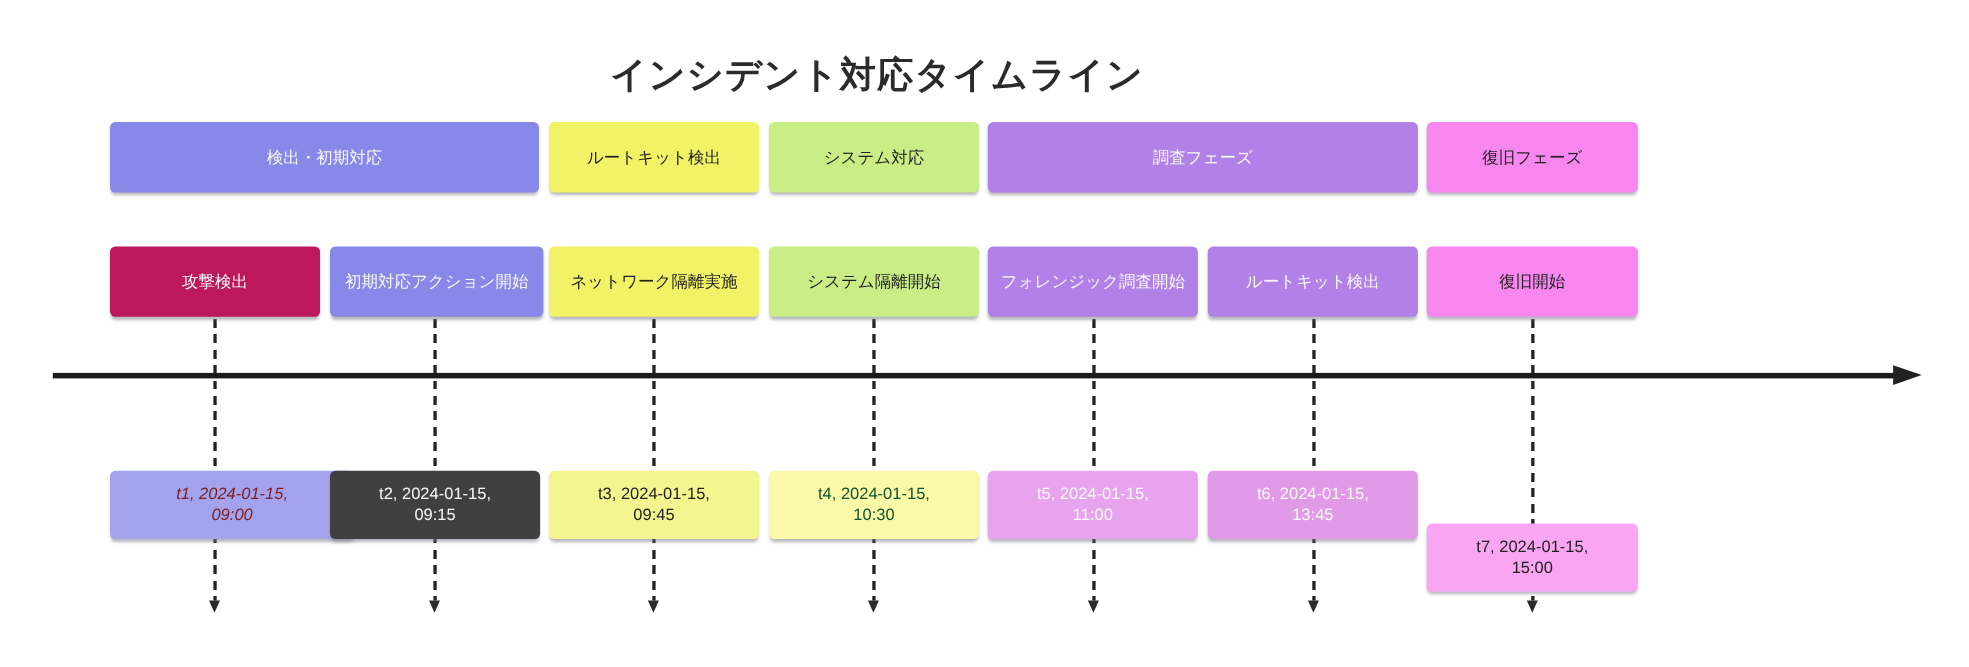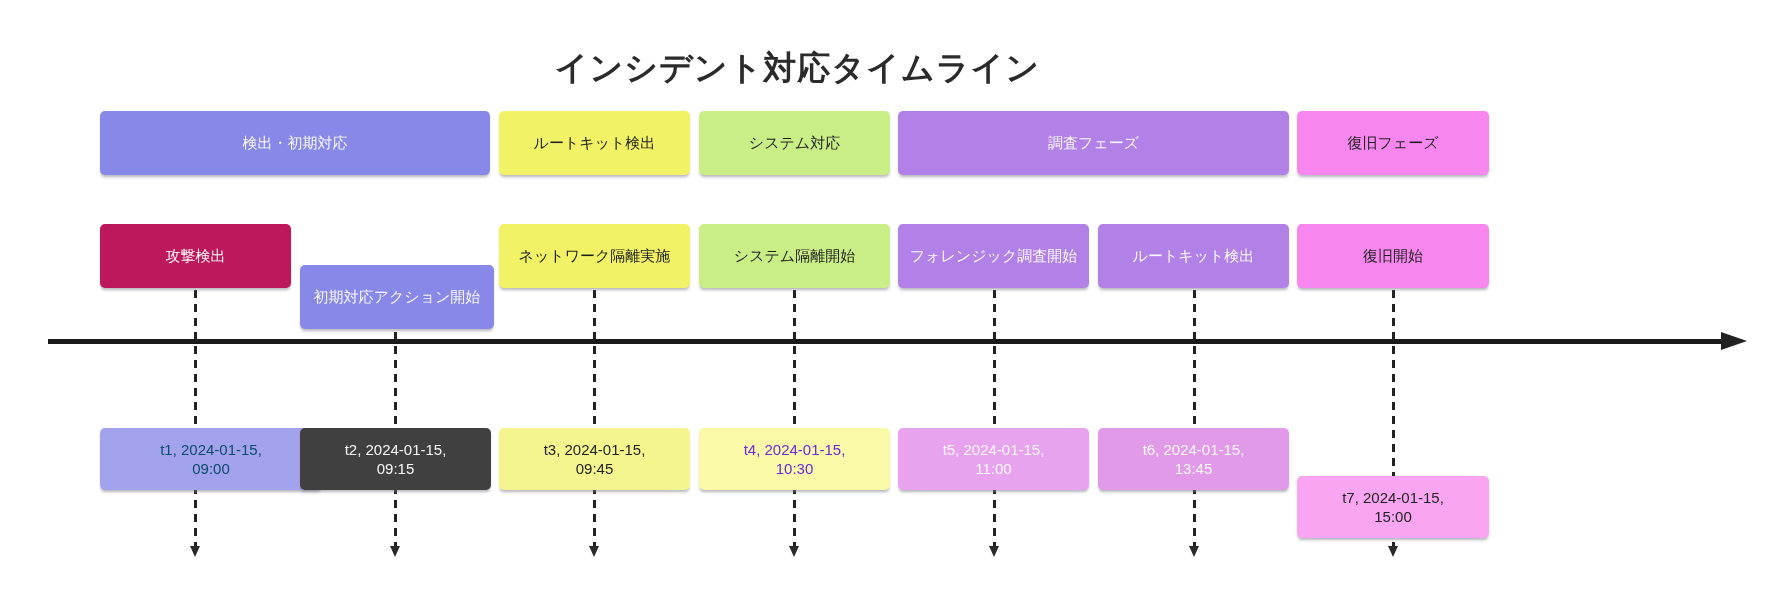--- a/index.html
+++ b/index.html
@@ -53,21 +53,21 @@
 
   <div class="title">インシデント対応タイムライン</div>
 
   <div class="box row-sections" style="left: 100px; width: 390px; background-color: rgb(136, 136, 232); color: rgb(248, 248, 248);">検出・初期対応</div>
   <div class="box row-sections" style="left: 499px; width: 191px; background-color: rgb(242, 242, 102); color: rgb(31, 31, 31);">ルートキット検出</div>
   <div class="box row-sections" style="left: 699px; width: 191px; background-color: rgb(201, 238, 134); color: rgb(31, 31, 31);">システム対応</div>
   <div class="box row-sections" style="left: 898px; width: 391px; background-color: rgb(177, 129, 232); color: rgb(248, 248, 248);">調査フェーズ</div>
   <div class="box row-sections" style="left: 1297px; width: 192px; background-color: rgb(247, 135, 239); color: rgb(31, 31, 31);">復旧フェーズ</div>
 
   <div class="box row-events" style="left: 100px; width: 191px; background-color: #be185d; color: rgb(248, 248, 248);">攻撃検出</div>
-  <div class="box row-events" style="left: 300px; width: 194px; background-color: rgb(136, 136, 232); color: rgb(248, 248, 248); margin-top: 41px;">初期対応アクション開始</div>
+  <div class="box row-events" style="left: 300px; width: 194px; background-color: rgb(136, 136, 232); color: rgb(248, 248, 248);">初期対応アクション開始</div>
   <div class="box row-events" style="left: 499px; width: 191px; background-color: rgb(242, 242, 102); color: rgb(31, 31, 31);">ネットワーク隔離実施</div>
   <div class="box row-events" style="left: 699px; width: 191px; background-color: rgb(201, 238, 134); color: rgb(31, 31, 31);">システム隔離開始</div>
   <div class="box row-events" style="left: 898px; width: 191px; background-color: rgb(177, 129, 232); color: rgb(248, 248, 248);">フォレンジック調査開始</div>
   <div class="box row-events" style="left: 1098px; width: 191px; background-color: rgb(177, 129, 232); color: rgb(248, 248, 248);">ルートキット検出</div>
   <div class="box row-events" style="left: 1297px; width: 192px; background-color: rgb(247, 135, 239); color: rgb(31, 31, 31);">復旧開始</div>
 
   <div class="axis-line"></div>
   <div class="axis-arrow"></div>
 
   <div class="connector" style="left:189px">
@@ -92,30 +92,30 @@
   </div>
   <div class="connector" style="left:1188px">
     <div class="connector-line"></div>
     <div class="connector-arrow"></div>
   </div>
   <div class="connector" style="left:1387px">
     <div class="connector-line"></div>
     <div class="connector-arrow"></div>
   </div>
 
-  <div class="box row-times" style="left: 100px; width: 222px; background-color: rgb(163, 163, 237); color: #0c4a6e;">
+  <div class="box row-times" style="left: 100px; width: 222px; background-color: rgb(163, 163, 237); color: #7f1d1d; font-style: italic;">
     <span class="time-label">t1, 2024-01-15, 09:00</span>
   </div>
   <div class="box row-times" style="left: 300px; width: 191px; background-color: #404040; color: rgb(248, 248, 248);">
     <span class="time-label">t2, 2024-01-15, 09:15</span>
   </div>
   <div class="box row-times" style="left: 499px; width: 191px; background-color: rgb(245, 245, 143); color: rgb(31, 31, 31);">
     <span class="time-label">t3, 2024-01-15, 09:45</span>
   </div>
-  <div class="box row-times" style="left: 699px; width: 191px; background-color: rgb(249, 249, 168); color: #6d28d9;">
+  <div class="box row-times" style="left: 699px; width: 191px; background-color: rgb(249, 249, 168); color: #14532d;">
     <span class="time-label">t4, 2024-01-15, 10:30</span>
   </div>
   <div class="box row-times" style="left: 898px; width: 191px; background-color: rgb(232, 163, 238); color: rgb(248, 248, 248);">
     <span class="time-label">t5, 2024-01-15, 11:00</span>
   </div>
   <div class="box row-times" style="left: 1098px; width: 191px; background-color: rgb(225, 154, 232); color: rgb(248, 248, 248);">
     <span class="time-label">t6, 2024-01-15, 13:45</span>
   </div>
   <div class="box row-times" style="left: 1297px; width: 192px; background-color: rgb(249, 165, 242); color: rgb(31, 31, 31); margin-top: 48px;">
     <span class="time-label">t7, 2024-01-15, 15:00</span>

